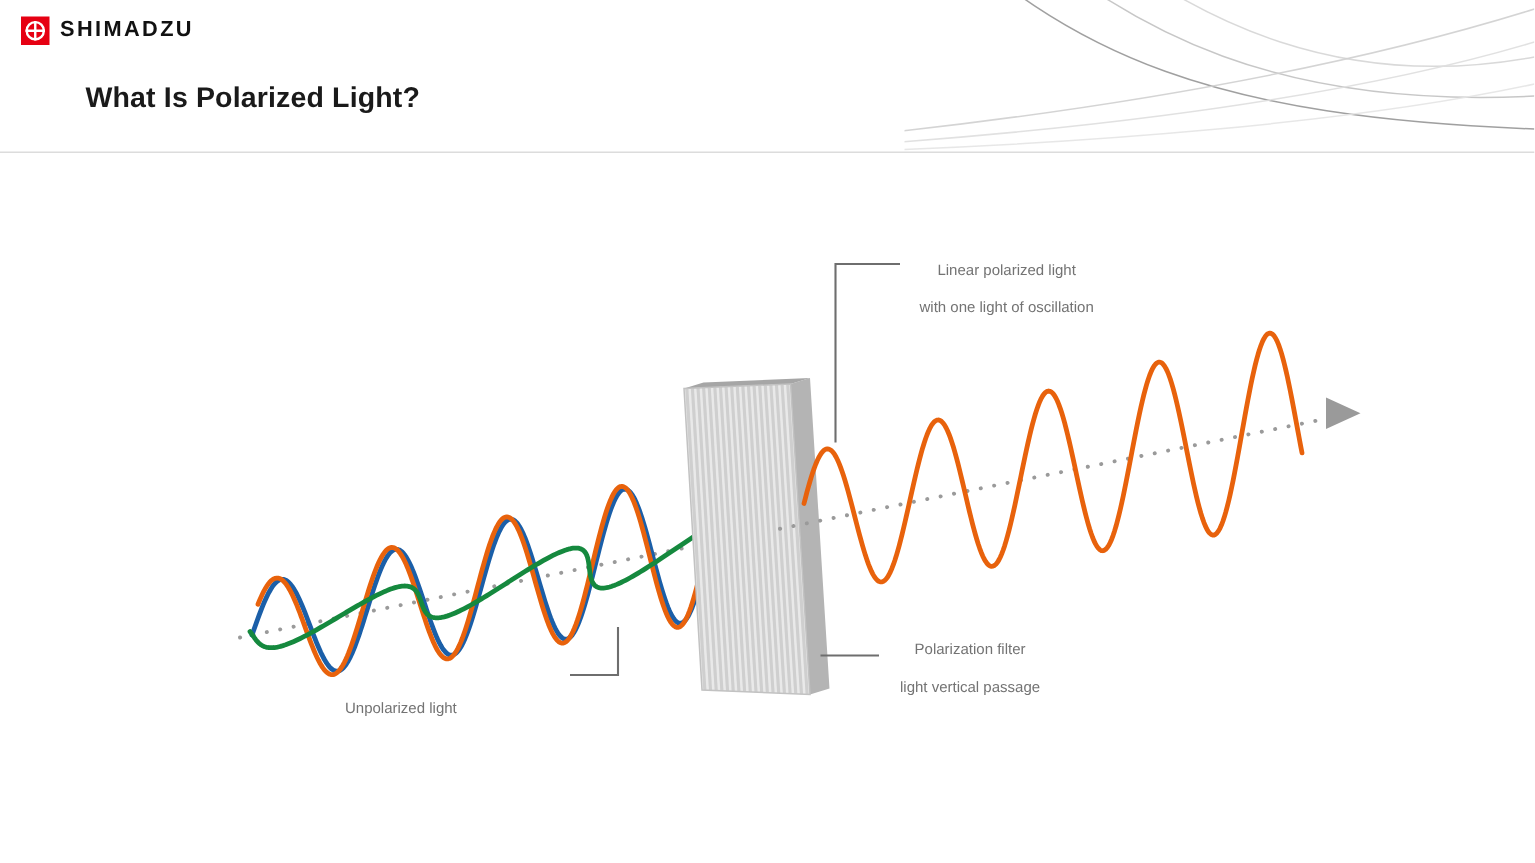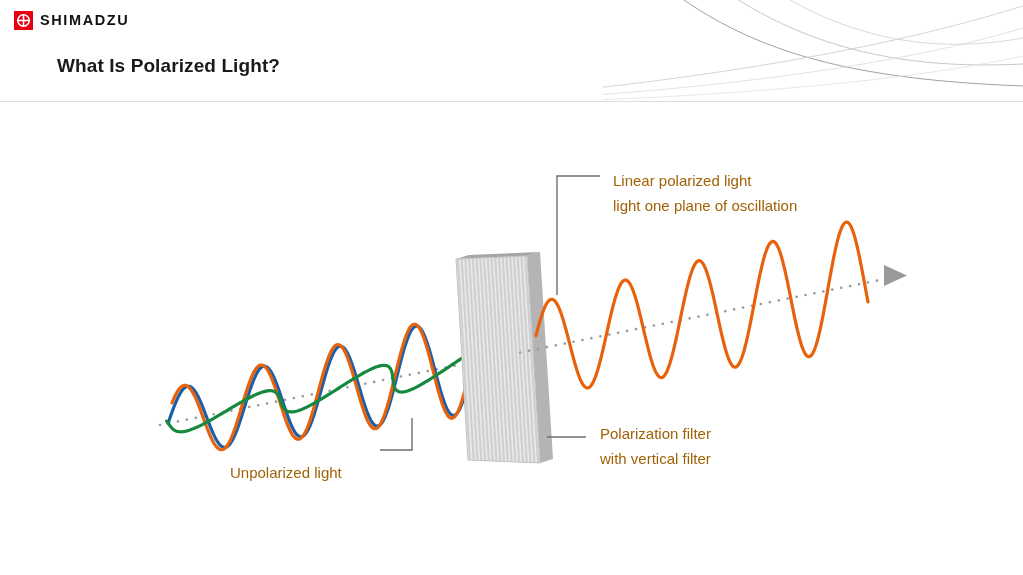--- a/index.html
+++ b/index.html
@@ -88,24 +88,25 @@
   #figure-svg {
     position: absolute;
     left: 0;
     top: 0;
     width: 1023px;
     height: 473px;
     display: block;
   }
   .annotation-text {
     position: absolute;
-    font-size: 15px;
-    color: #a16207;
+    font-size: 10px;
+    color: #737373;
     line-height: 25px;
     white-space: nowrap;
+    text-align: center;
   }
   #label-linear-polarized { left: 613px; top: 66px; }
   #label-polarization-filter { left: 600px; top: 319px; }
   #label-unpolarized { left: 230px; top: 358px; }
 </style>
 </head>
 <body>
 
 <div id="slide-header">
 
@@ -189,24 +190,24 @@
 
     <g id="leader-lines">
         <path d="M 600,74 L 557,74 L 557,193" fill="none" stroke="#6e6e6e" stroke-width="1.4" stroke-linejoin="miter"></path>
         <path d="M 547,335 L 586,335" fill="none" stroke="#6e6e6e" stroke-width="1.4" stroke-linejoin="miter"></path>
         <path d="M 412,316 L 412,348 L 380,348" fill="none" stroke="#6e6e6e" stroke-width="1.4" stroke-linejoin="miter"></path>
       </g>
   </svg>
 
   <div class="annotation-text" id="label-linear-polarized">
     <div>Linear polarized light</div>
-    <div>light one plane of oscillation</div>
+    <div>with one light of oscillation</div>
   </div>
 
   <div class="annotation-text" id="label-polarization-filter">
     <div>Polarization filter</div>
-    <div>with vertical filter</div>
+    <div>light vertical passage</div>
   </div>
 
   <div class="annotation-text" id="label-unpolarized">
     <div>Unpolarized light</div>
   </div>
 </div>
 
 </body></html>

